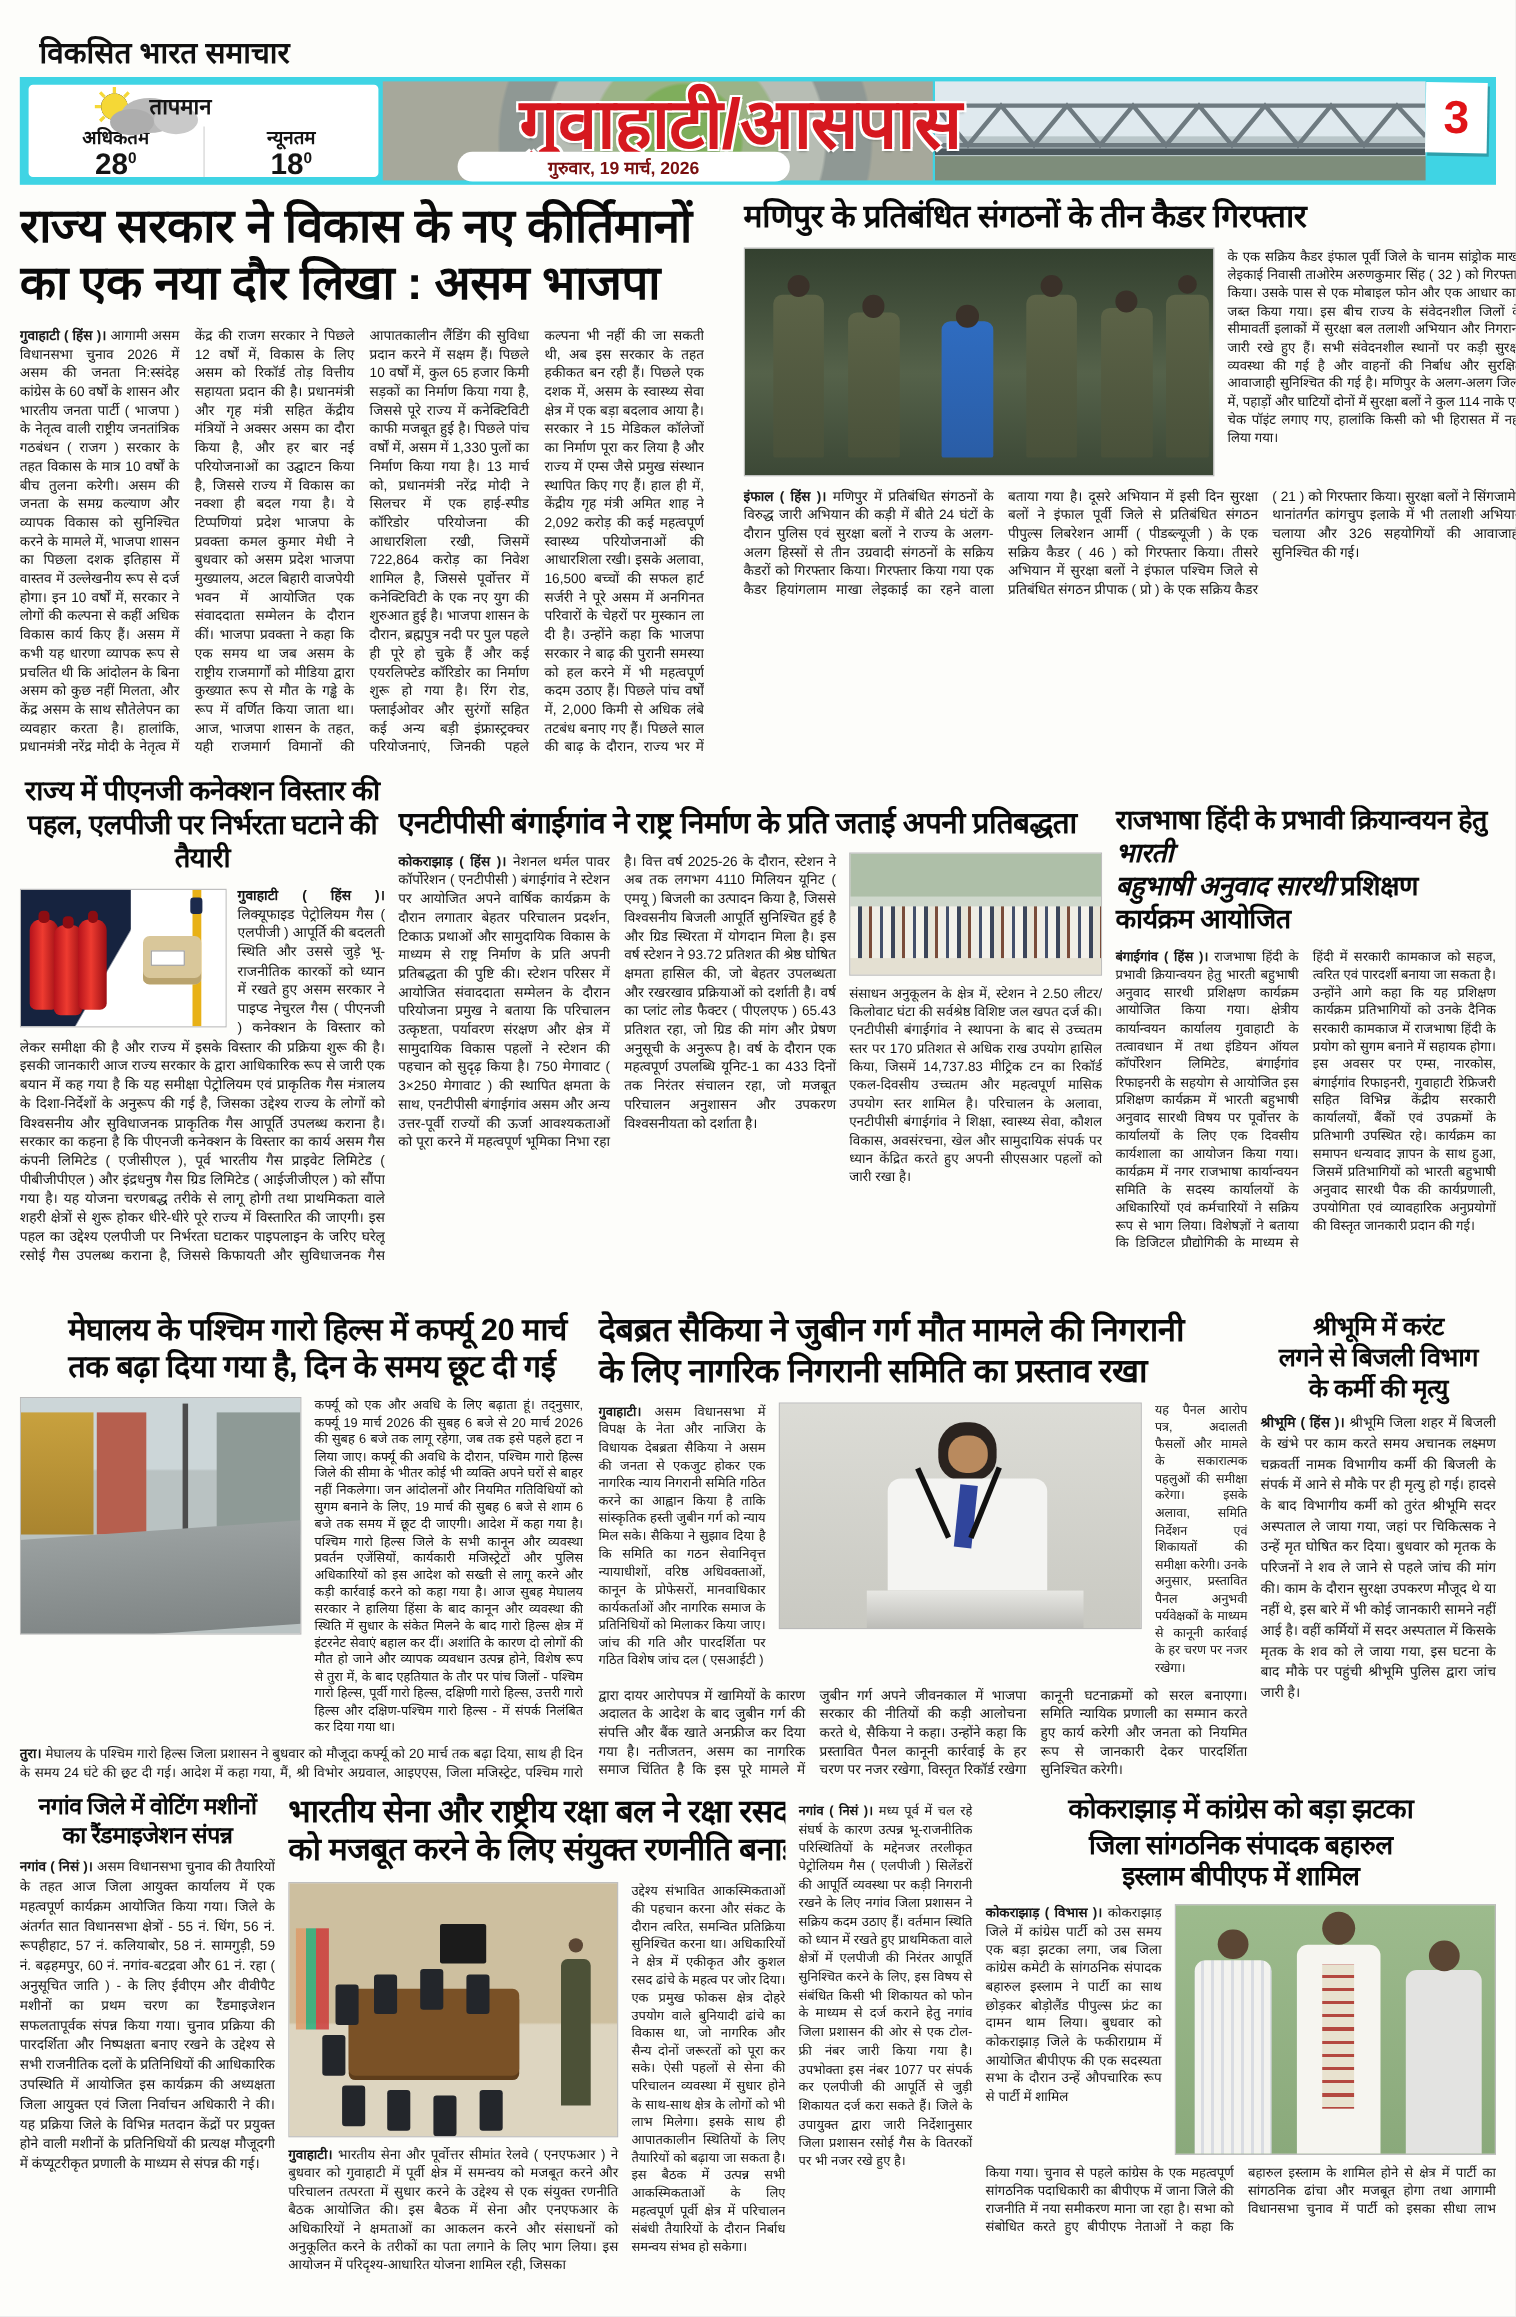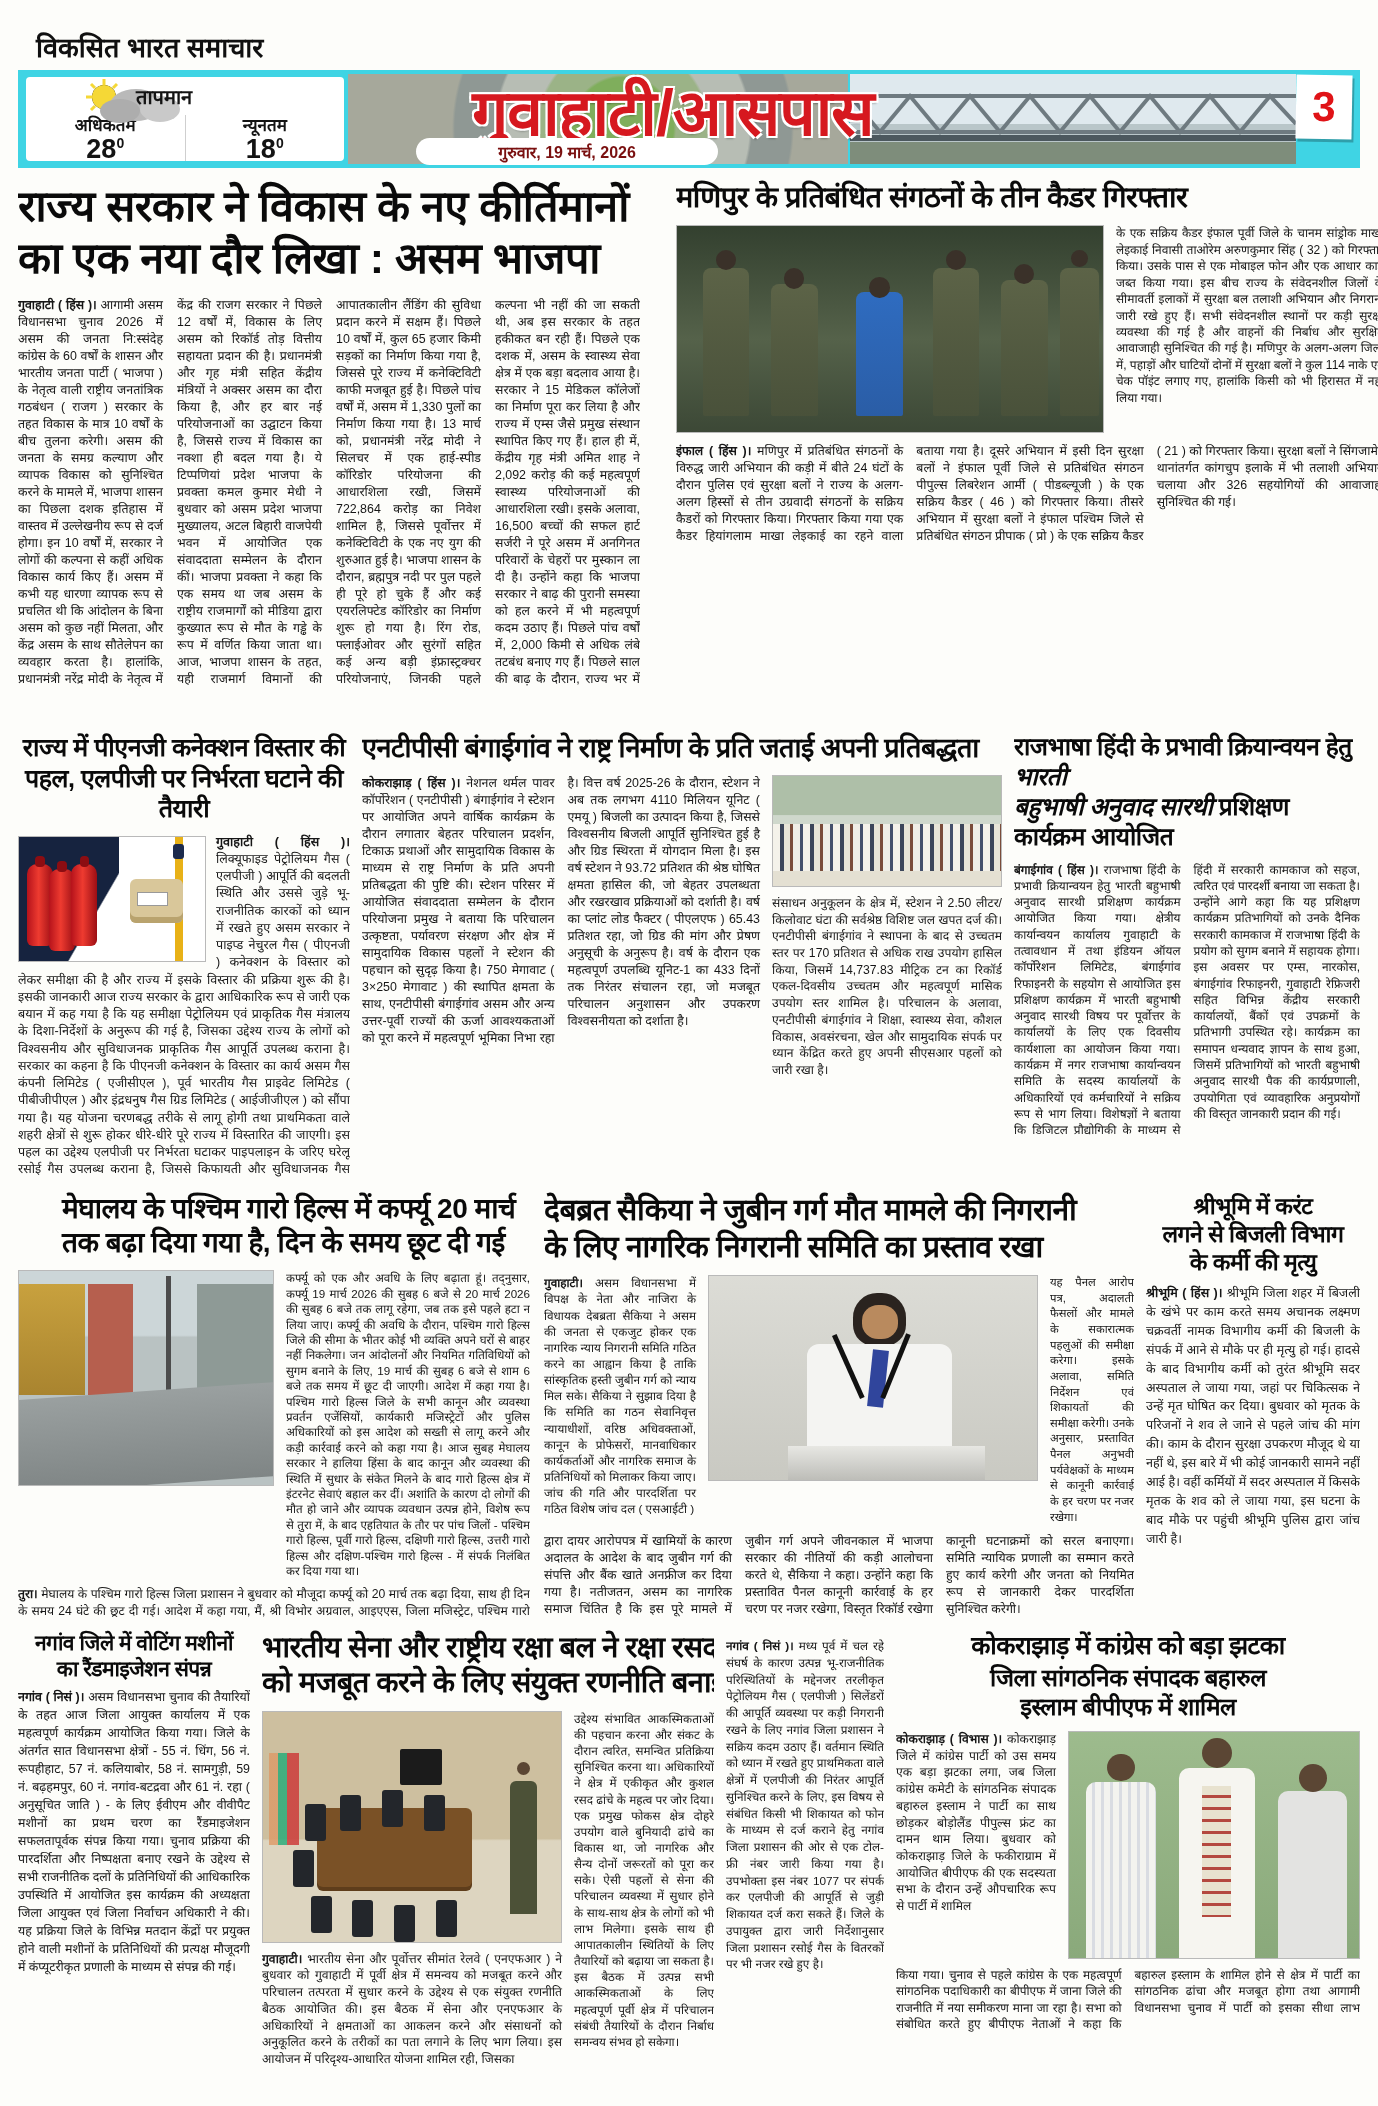--- a/index.html
+++ b/index.html
@@ -178,21 +178,21 @@
       </div>
       <div class="body" style="flex:1;font-size:12px;">
         <p>के एक सक्रिय कैडर इंफाल पूर्वी जिले के चानम सांड्रोक माखा लेइकाई निवासी ताओरेम अरुणकुमार सिंह ( 32 ) को गिरफ्तार किया। उसके पास से एक मोबाइल फोन और एक आधार कार्ड जब्त किया गया। इस बीच राज्य के संवेदनशील जिलों के सीमावर्ती इलाकों में सुरक्षा बल तलाशी अभियान और निगरानी जारी रखे हुए हैं। सभी संवेदनशील स्थानों पर कड़ी सुरक्षा व्यवस्था की गई है और वाहनों की निर्बाध और सुरक्षित आवाजाही सुनिश्चित की गई है। मणिपुर के अलग-अलग जिलों में, पहाड़ों और घाटियों दोनों में सुरक्षा बलों ने कुल 114 नाके एवं चेक पॉइंट लगाए गए, हालांकि किसी को भी हिरासत में नहीं लिया गया।</p>
       </div>
     </div>
     <div class="body cols3" style="margin-top:10px;height:248px;">
       <p><b class="dl">इंफाल ( हिंस )।</b> <span>मणिपुर में प्रतिबंधित संगठनों के विरुद्ध जारी अभियान की कड़ी में बीते 24 घंटों के दौरान पुलिस एवं सुरक्षा बलों ने राज्य के अलग-अलग हिस्सों से तीन उग्रवादी संगठनों के सक्रिय कैडरों को गिरफ्तार किया। गिरफ्तार किया गया एक कैडर हियांगलाम माखा लेइकाई का रहने वाला बताया गया है। दूसरे अभियान में इसी दिन सुरक्षा बलों ने इंफाल पूर्वी जिले से प्रतिबंधित संगठन पीपुल्स लिबरेशन आर्मी ( पीडब्ल्यूजी ) के एक सक्रिय कैडर ( 46 ) को गिरफ्तार किया। तीसरे अभियान में सुरक्षा बलों ने इंफाल पश्चिम जिले से प्रतिबंधित संगठन प्रीपाक ( प्रो ) के एक सक्रिय कैडर ( 21 ) को गिरफ्तार किया। सुरक्षा बलों ने सिंगजामेई थानांतर्गत कांगचुप इलाके में भी तलाशी अभियान चलाया और 326 सहयोगियों की आवाजाही सुनिश्चित की गई।</span></p>
     </div>
   </section>
 
-  <section class="art" style="top:732px;left:18px;width:332px;height:447px;">
+  <section class="art" style="top:704px;left:18px;width:332px;height:447px;">
     <div class="hl center" style="font-size:25px;">
       <div>राज्य में पीएनजी कनेक्शन विस्तार की</div>
       <div>पहल, एलपीजी पर निर्भरता घटाने की तैयारी</div>
     </div>
     <div class="body" style="margin-top:10px;font-size:12.6px;">
       <div class="photo ph-lpg" style="float:left;width:188px;height:126px;margin:2px 10px 4px 0;">
         <div class="lpg-left">
           <div class="cyl" style="left:8%;"></div>
           <div class="cyl" style="left:30%;bottom:8%;"></div>
           <div class="cyl" style="left:52%;"></div>

